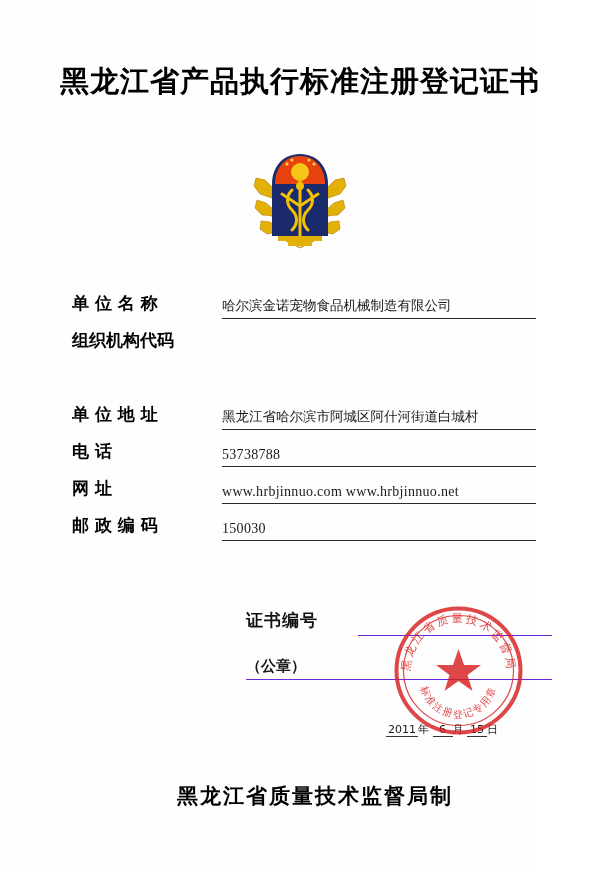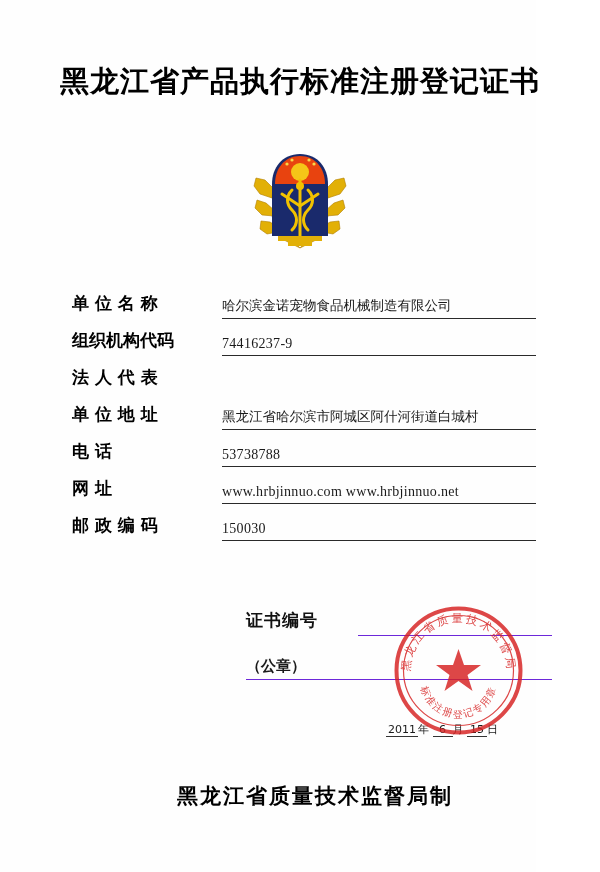--- a/index.html
+++ b/index.html
@@ -219,25 +219,23 @@
 
   <div class="fields">
 
     <div class="field-row">
       <div class="field-label tight">单 位 名 称</div>
       <div class="field-value">哈尔滨金诺宠物食品机械制造有限公司</div>
     </div>
 
     <div class="field-row">
       <div class="field-label tight">组织机构代码</div>
-      <div class="field-value latin">74416237-9</div>
-    </div>
-
-    <div class="field-row">
-      <div class="field-label tight">法 人 代 表</div>
+    </div>
+
+    <div class="field-row">
     </div>
 
     <div class="field-row">
       <div class="field-label tight">单 位 地 址</div>
       <div class="field-value">黑龙江省哈尔滨市阿城区阿什河街道白城村</div>
     </div>
 
     <div class="field-row">
       <div class="field-label tight">电          话</div>
       <div class="field-value latin">53738788</div>

